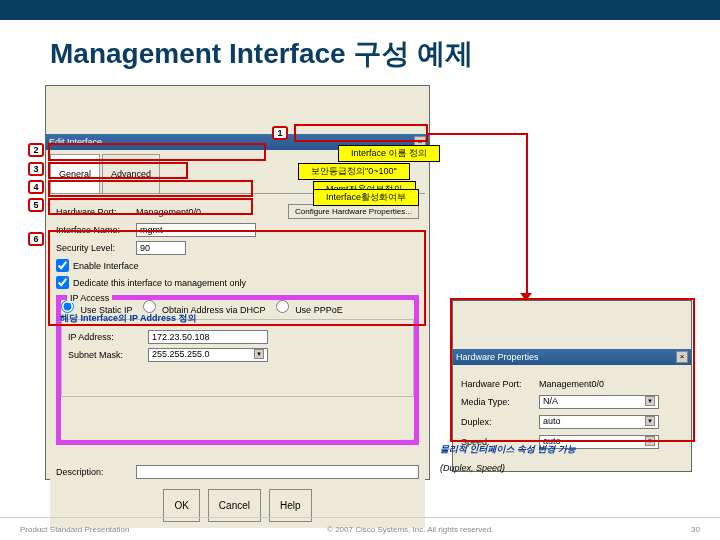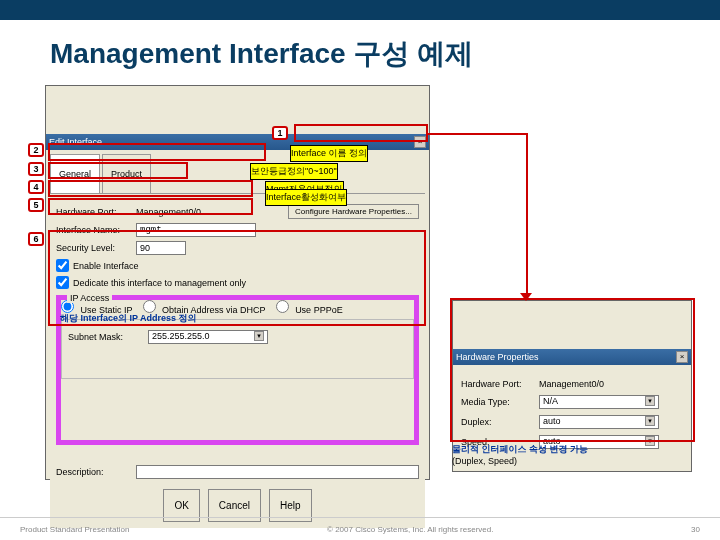--- a/index.html
+++ b/index.html
@@ -73,21 +73,21 @@
     font-size: 9px;
   }
   .txt-input {
     border: 1px solid #7a7a7a;
     background: #fff;
     height: 14px;
     font-size: 9px;
     padding: 0 3px;
   }
   .txt-input.small { width: 50px; }
-  .txt-input.med { width: 120px; font-family: Liberation Mono, monospace; }
+  .txt-input.med { width: 120px; }
   .chk { margin-right: 4px; }
   .frame {
     border: 5px solid #d946ef;
     margin: 6px 0;
     position: relative;
   }
   .frame-title {
     position: absolute;
     top: -7px; left: 6px;
     background: #ece9d8;
@@ -123,23 +123,24 @@
   .callout-box {
     position: absolute;
     border: 2px solid #c00;
     z-index: 25;
   }
   .yellow-label {
     position: absolute;
     background: #ffff00;
     border: 1px solid #000;
     font-size: 9px;
-    padding: 1px 0;
+    padding: 1px 12px;
     z-index: 28;
     white-space: nowrap;
+    margin-left: 48px;
   }
   .blue-note {
     position: absolute;
     color: #003399;
     font-size: 9px;
     font-weight: bold;
     z-index: 28;
     white-space: nowrap;
   }
 
@@ -174,26 +175,27 @@
   
   .arrow-line {
     position: absolute;
     background: #c00;
     z-index: 20;
   }
 
   
   .bottom-ann {
     position: absolute;
-    top: 443px; left: 452px;
+    top: 443px; left: 440px;
     width: 240px;
     font-size: 10px;
+    font-style: italic;
   }
   .bottom-ann .kr { color: #003399; font-weight: bold; font-size: 9px;}
-  .bottom-ann .en { color: #000; font-size: 9px; }
+  .bottom-ann .en { color: #000; font-size: 9px; margin-top: 7px; }
 
   
   .footer {
     position: absolute;
     bottom: 6px; left: 20px; right: 20px;
     font-size: 8px;
     color: #888;
     display: flex; justify-content: space-between;
   }
   .footer .pgnum { color: #888; }
@@ -209,21 +211,21 @@
 <div class="top-bar"></div>
 <div class="slide-title">Management Interface 구성 예제</div>
 
 <div class="edit-window">
   <div class="titlebar">
     <span>Edit Interface</span>
     <span class="close">×</span>
   </div>
   <div class="tabs">
     <div class="tab active">General</div>
-    <div class="tab">Product</div>
+    <div class="tab">Advanced</div>
   </div>
   <div class="panel">
 
     <div class="row">
       <span class="lbl">Hardware Port:</span>
       <span class="ro-field" style="width:110px">Management0/0</span>
       <button class="btn btn-wide" style="margin-left:auto">Configure Hardware Properties...</button>
     </div>
 
     <div class="row">
@@ -247,20 +249,24 @@
     </div>
 
     <div class="frame" style="height:150px">
       <span class="frame-title">IP Access</span>
       <div class="radio-row">
         <label><input type="radio" name="ip" checked="" class="chk" style=""> <span>Use Static IP</span></label>
         <label><input type="radio" name="ip" class="chk" style=""> <span>Obtain Address via DHCP</span></label>
         <label><input type="radio" name="ip" class="chk" style=""> <span>Use PPPoE</span></label>
       </div>
       <div style="border:1px solid #bbb; padding:6px 6px 30px 6px; margin-top:4px;">
+        <div class="row">
+          <span class="lbl">IP Address:</span>
+          <input class="txt-input med" value="172.23.50.108" style="">
+        </div>
         <div class="row">
           <span class="lbl">Subnet Mask:</span>
           <div class="select" style="width:120px">
             <span>255.255.255.0</span>
             <span class="arrow">▾</span>
           </div>
         </div>
       </div>
     </div>
 

